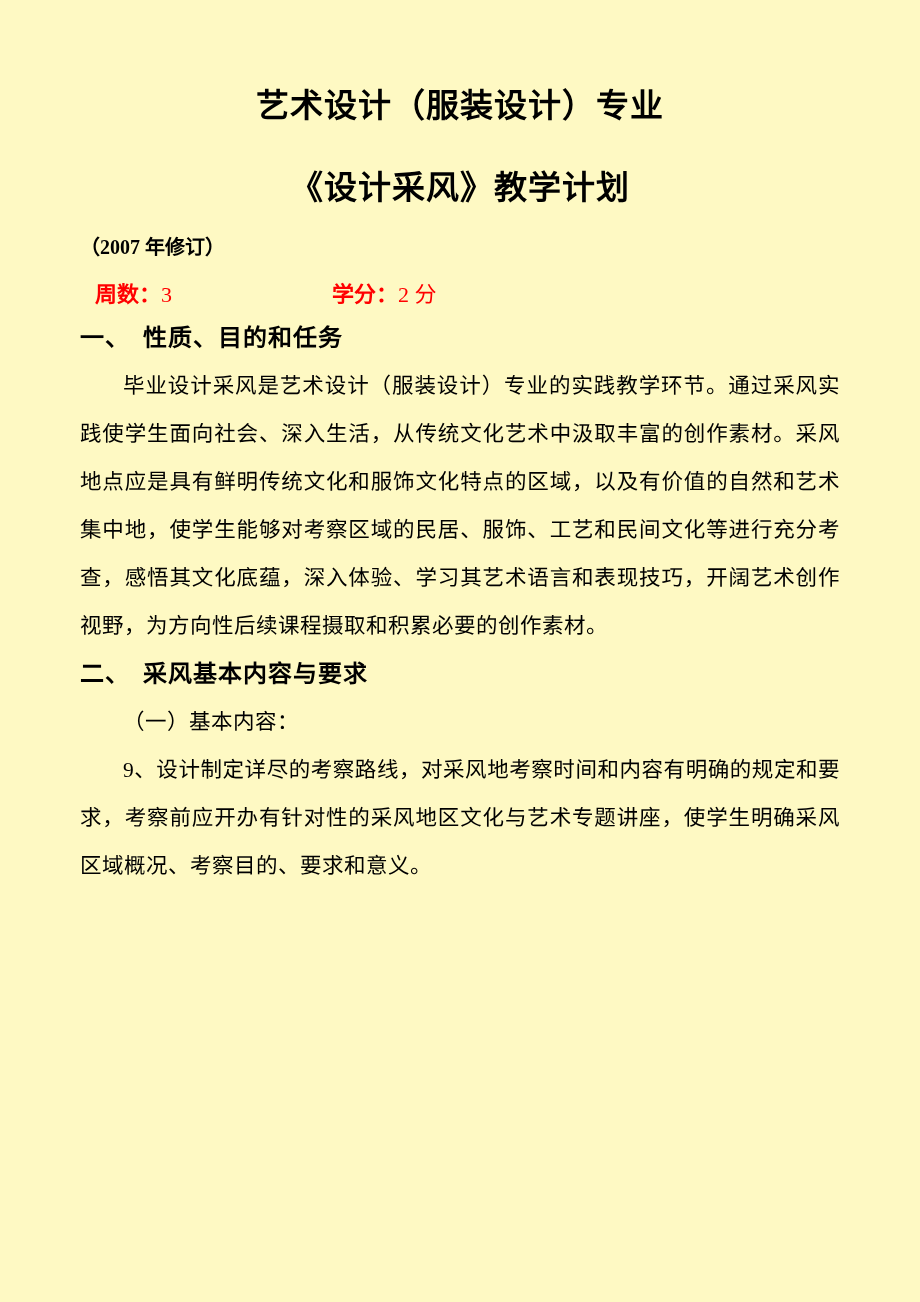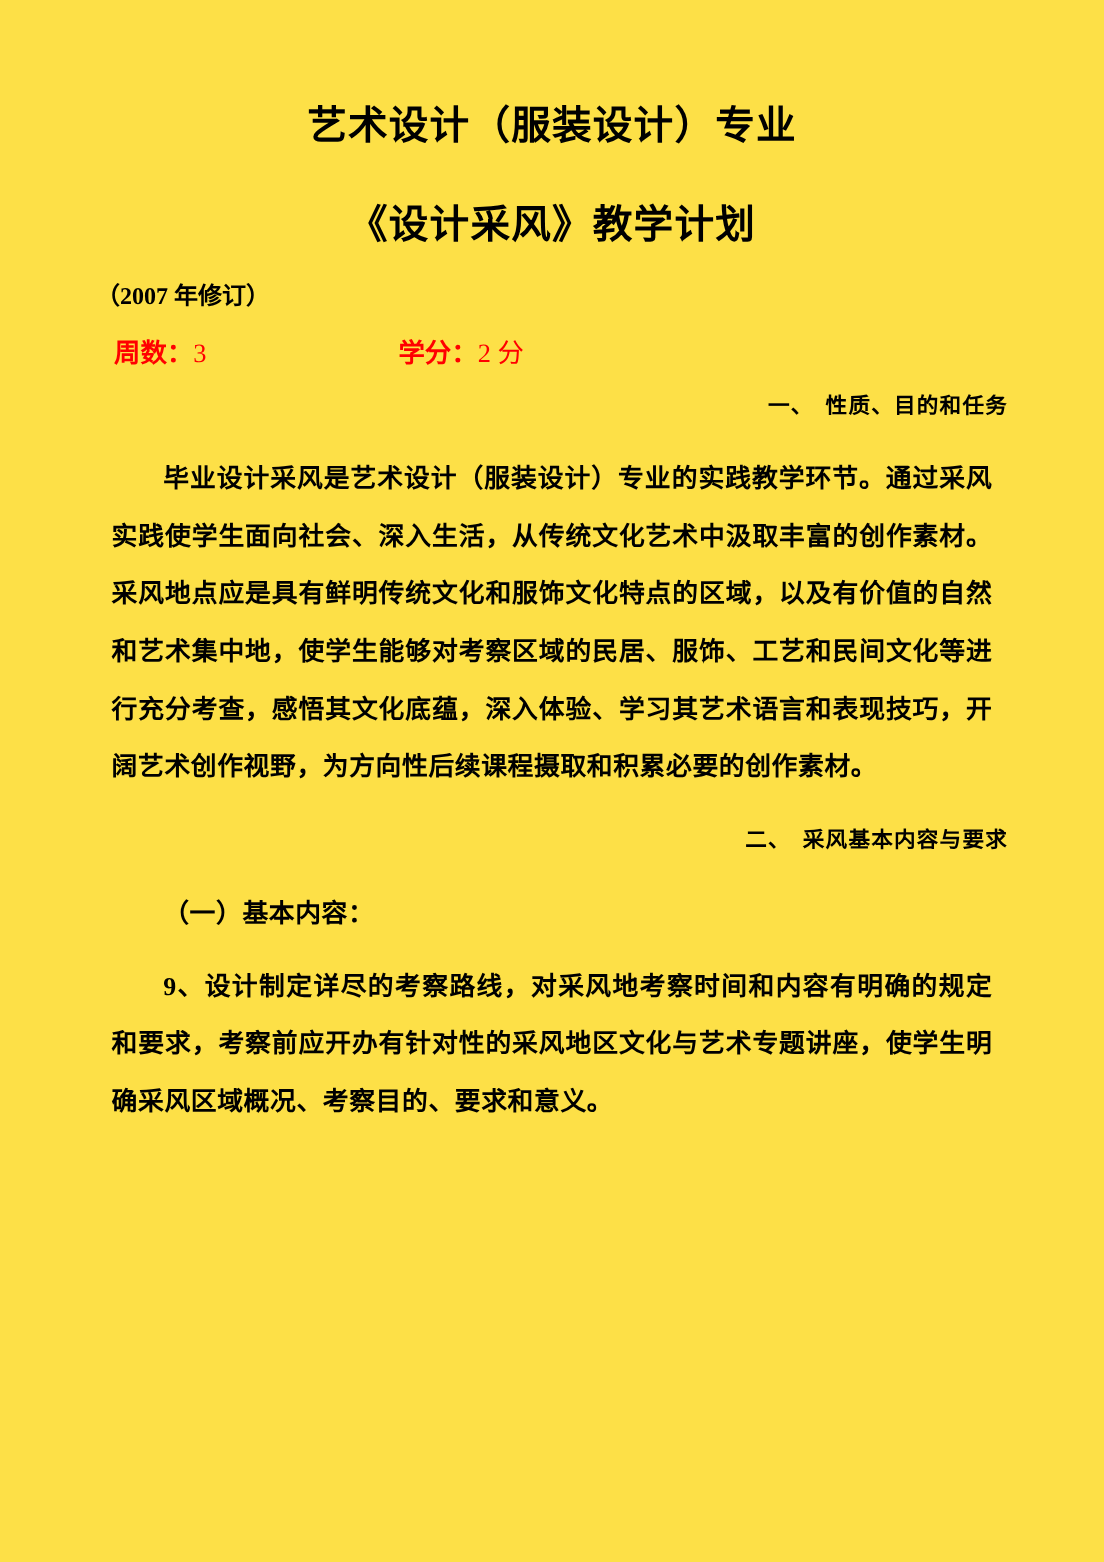--- a/index.html
+++ b/index.html
@@ -6,21 +6,21 @@
     margin: 0;
     padding: 0;
     background: #ffffff;
   }
   .page {
     position: relative;
     width: 920px;
     height: 1302px;
     box-sizing: border-box;
     padding: 0 80px;
-    background: #fde047;
+    background: #fef9c3;
     overflow: hidden;
     font-family: "Liberation Serif", "DejaVu Serif", serif;
     color: #000000;
   }
   .doc-title {
     margin: 86px 0 0 0;
     font-size: 33px;
     line-height: 40px;
     font-weight: bold;
     text-align: center;
@@ -53,35 +53,33 @@
   }
   .meta-gap {
     display: inline-block;
     width: 160px;
   }
   .flow {
     margin-top: 4px;
   }
   .flow h2 {
     margin: 0;
-    font-size: 18px;
+    font-size: 24px;
     line-height: 48px;
     font-weight: bold;
     font-family: "Liberation Sans", "DejaVu Sans", sans-serif;
     letter-spacing: 1px;
-    text-align: right;
   }
   .flow p {
-    margin: 13px;
+    margin: 0;
     font-size: 21.5px;
     line-height: 48px;
     text-align: justify;
     text-indent: 2em;
     letter-spacing: 0.5px;
-    font-weight: bold;
   }
   .flow p.subheading {
     text-align: left;
   }
 </style>
 </head>
 <body>
 
 <div class="page">
 

